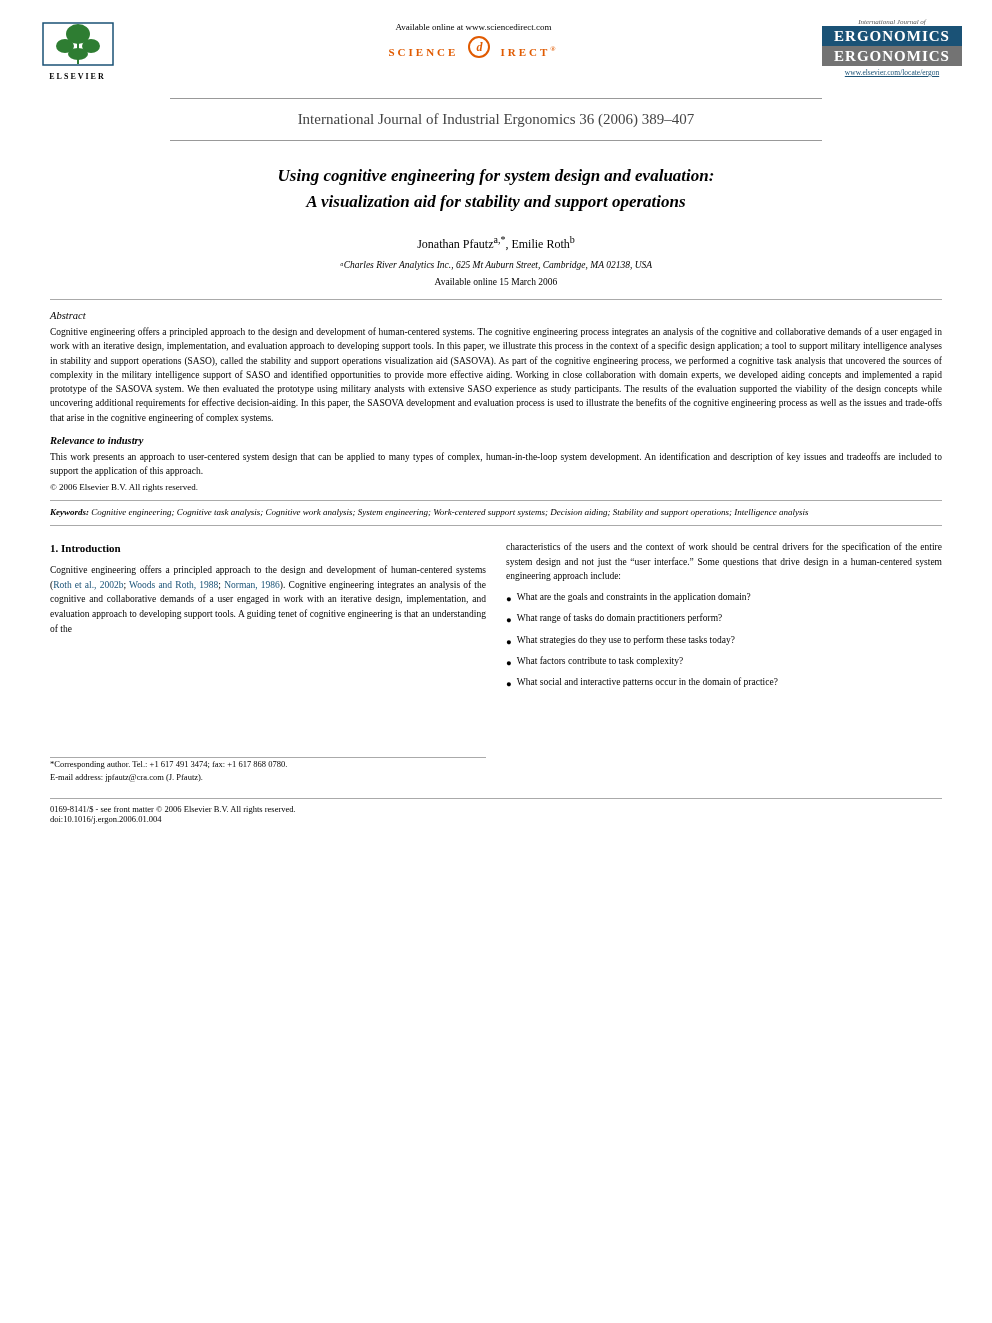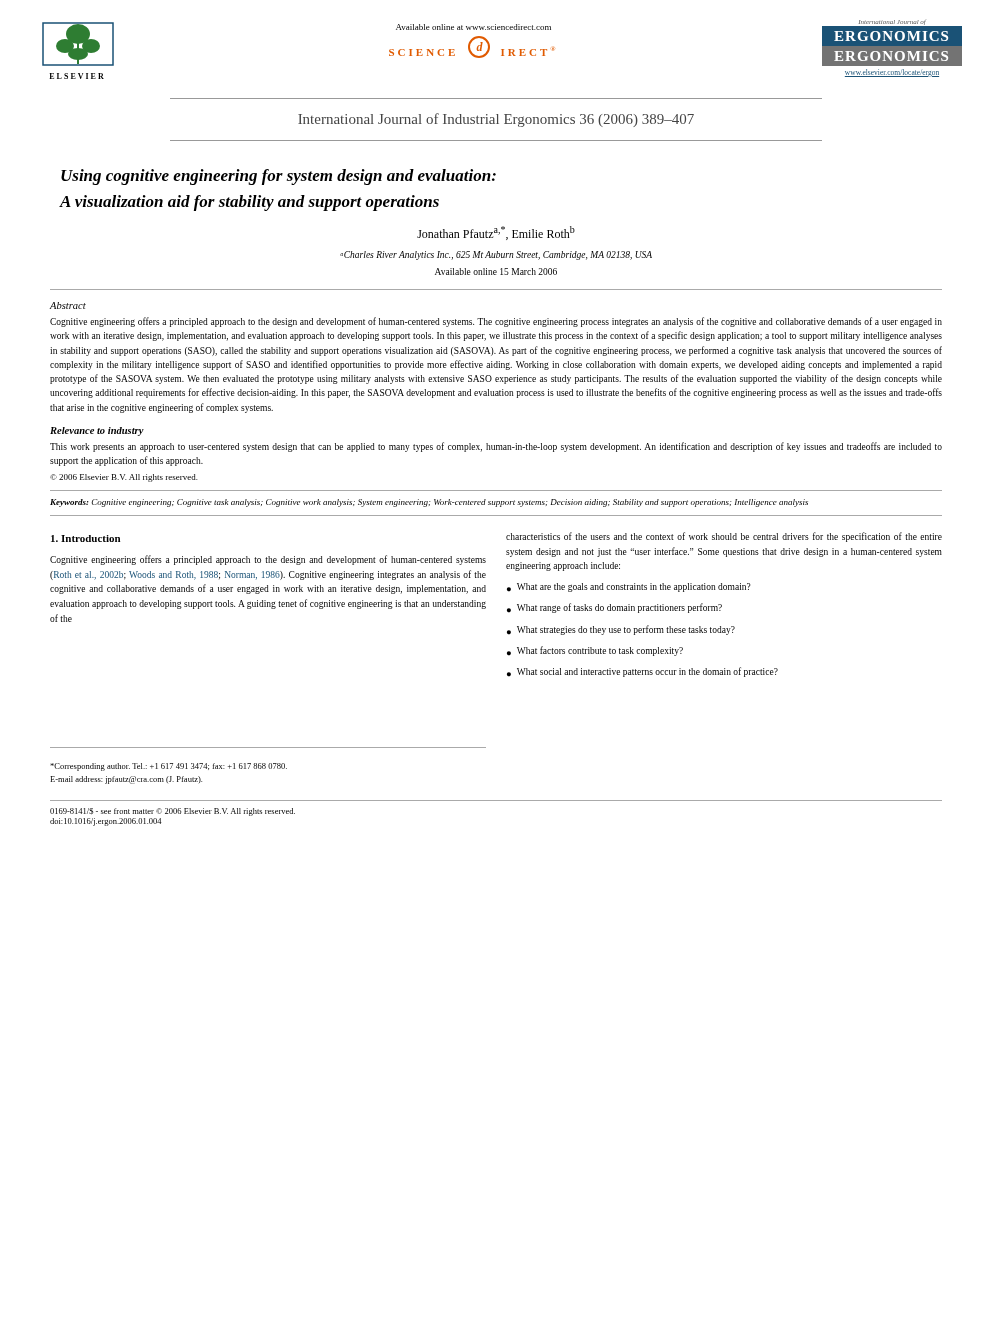--- a/index.html
+++ b/index.html
@@ -101,21 +101,22 @@
       color: #444;
       text-align: center;
       margin: 6px 0 4px 0;
       border-top: 1px solid #999;
       border-bottom: 1px solid #999;
       padding: 12px 0;
       width: 70%;
     }
     
     .paper-title {
-      margin: 18px 60px 10px 60px;
+      text-align: center;
+      margin: 18px 60px 20px 60px;
     }
     .paper-title h1 {
       font-size: 17px;
       font-weight: bold;
       font-style: italic;
       line-height: 1.5;
     }
     .authors {
       text-align: center;
       font-size: 12px;
@@ -317,21 +318,21 @@
   </div>
 
   <div class="two-col">
 
     <div class="col">
       <div class="intro-heading">1.  Introduction</div>
       <p>
         Cognitive engineering offers a principled approach to the design and development of human-centered systems (<span class="ref">Roth et al., 2002b</span>; <span class="ref">Woods and Roth, 1988</span>; <span class="ref">Norman, 1986</span>). Cognitive engineering integrates an analysis of the cognitive and collaborative demands of a user engaged in work with an iterative design, implementation, and evaluation approach to developing support tools. A guiding tenet of cognitive engineering is that an understanding of the
       </p>
 
-      <div style="margin-top: auto; border-top: 1px solid #aaa; padding-top:12px; margin-top: 120px;">
+      <div style="margin-top: auto; border-top: 1px solid #aaa; padding-top:0; margin-top: 120px;">
         <div style="font-size:8.5px;">*Corresponding author. Tel.: +1 617 491 3474; fax: +1 617 868 0780.</div>
         <div style="font-size:8.5px;">E-mail address: jpfautz@cra.com (J. Pfautz).</div>
       </div>
     </div>
 
     <div class="col">
       <p>characteristics of the users and the context of work should be central drivers for the specification of the entire system design and not just the “user interface.” Some questions that drive design in a human-centered system engineering approach include:</p>
 
       <ul class="bullet-list">
         <li>

